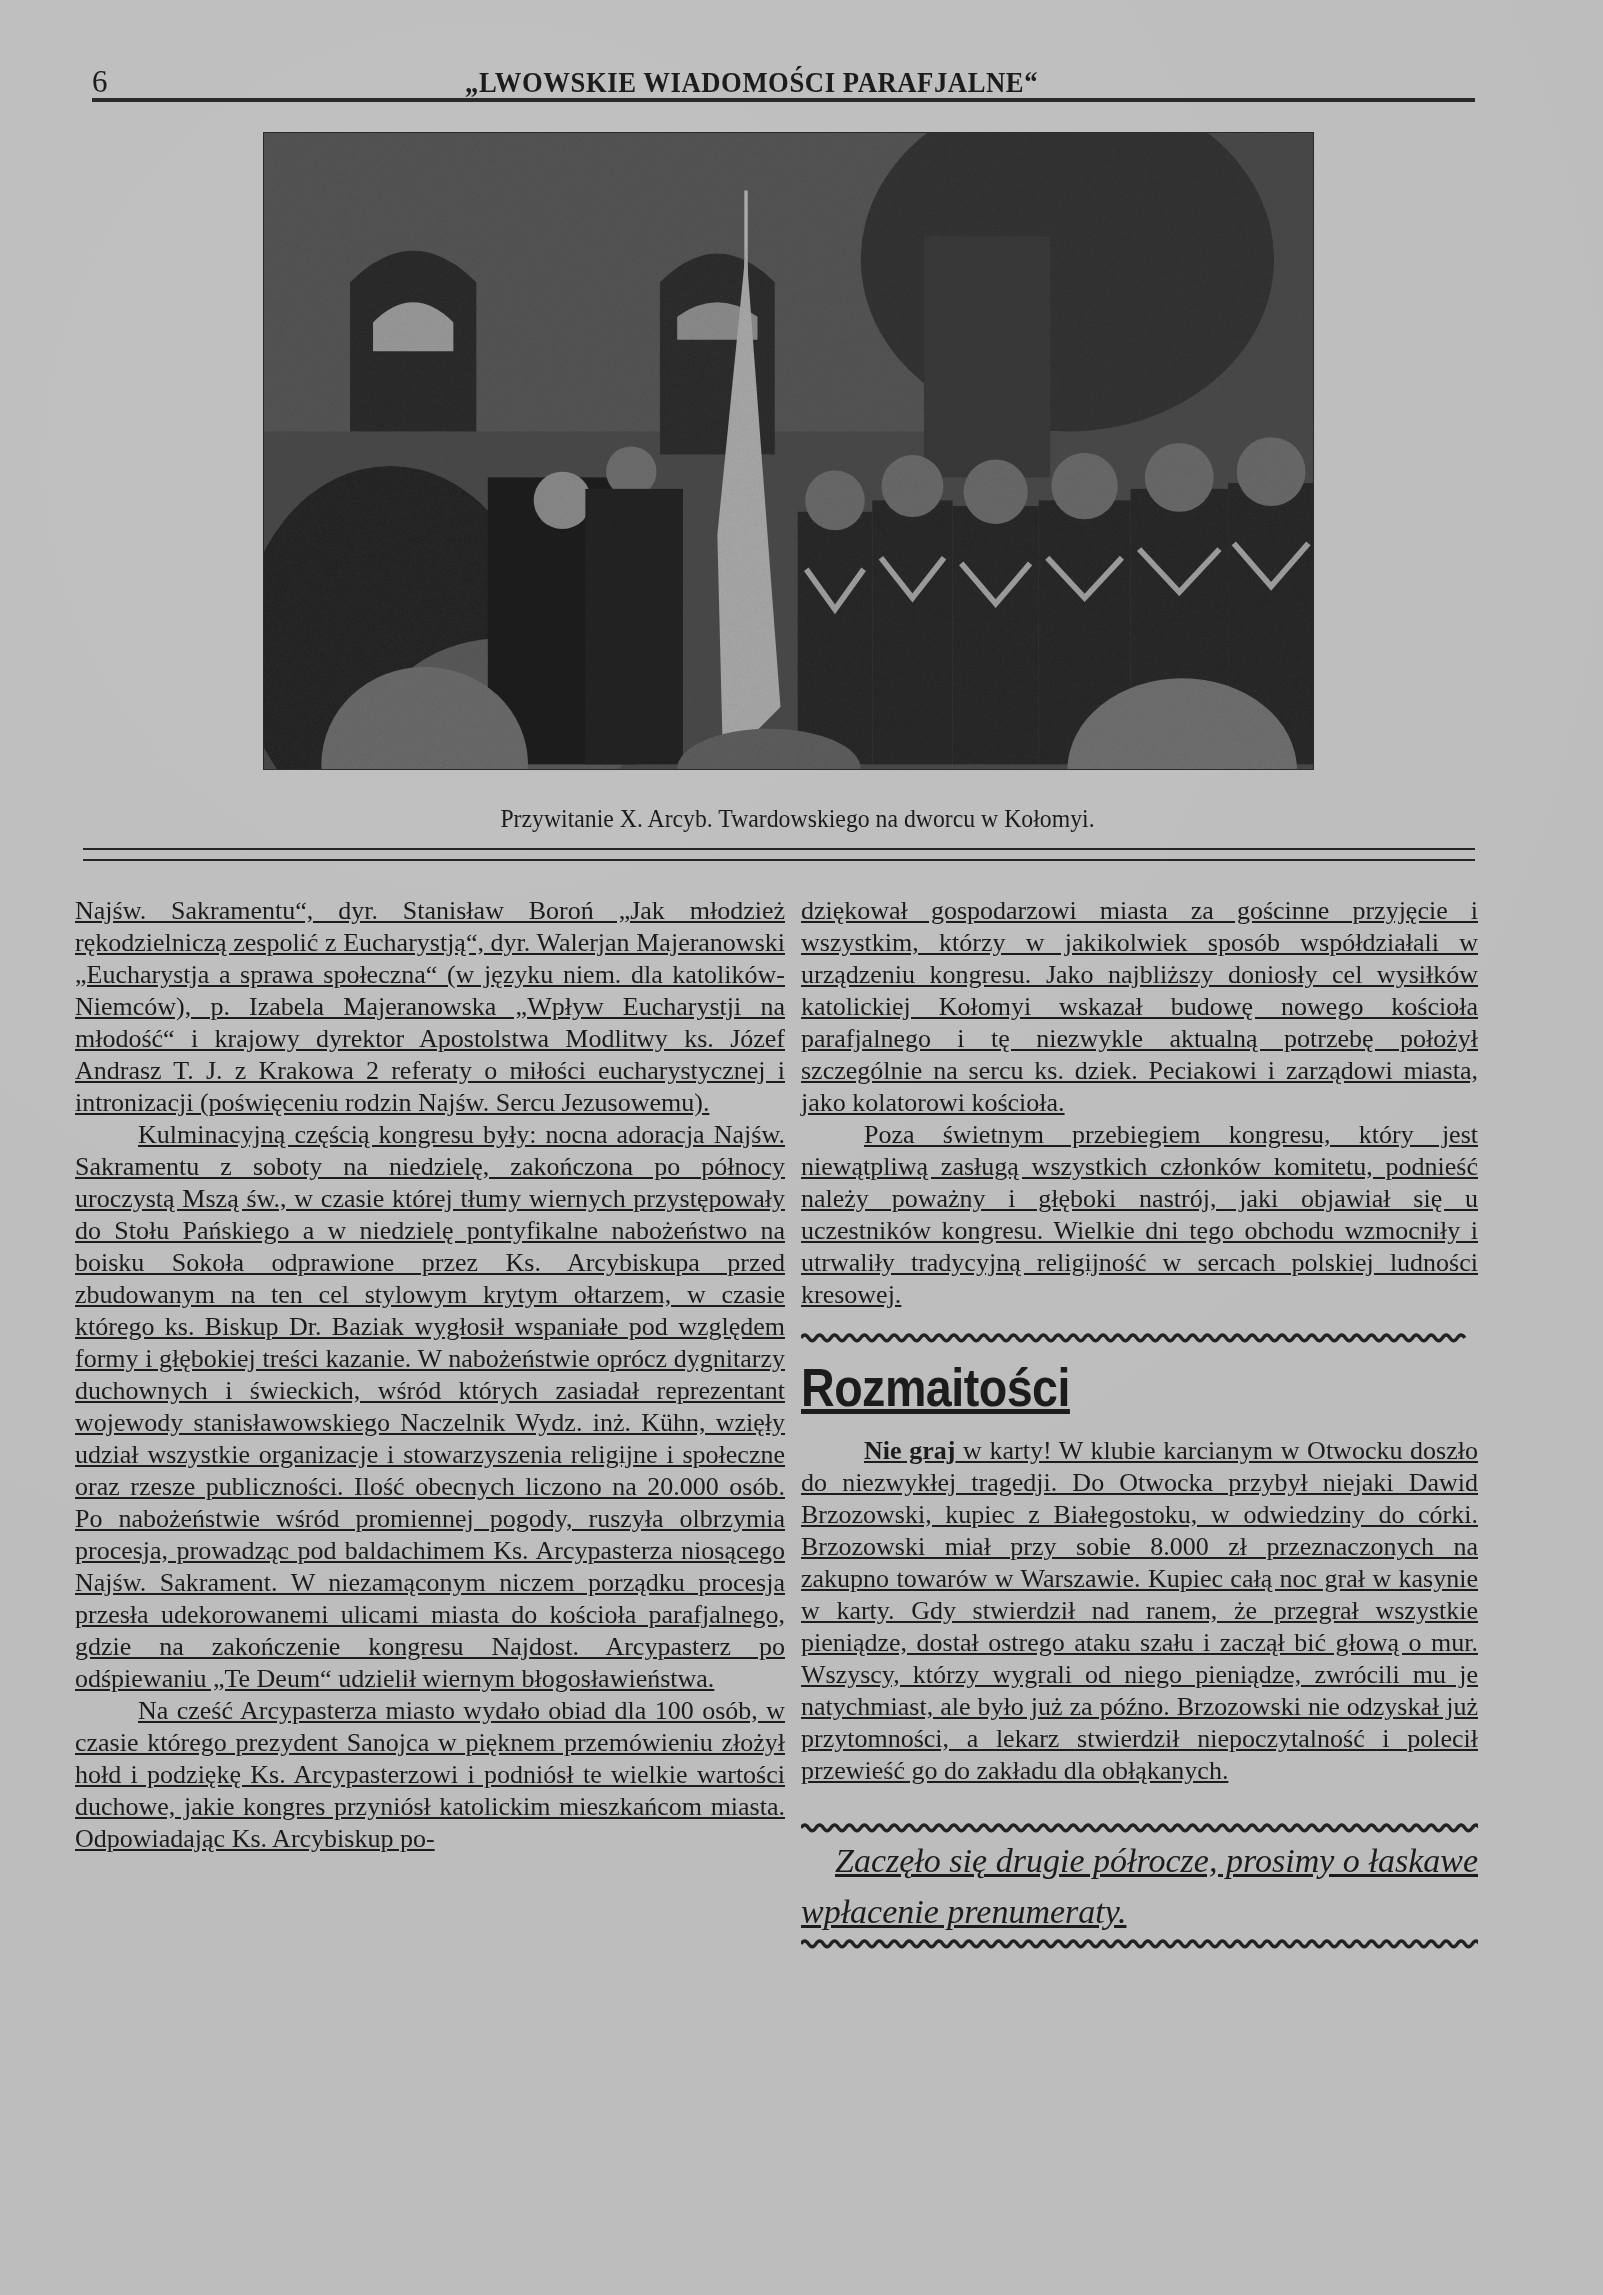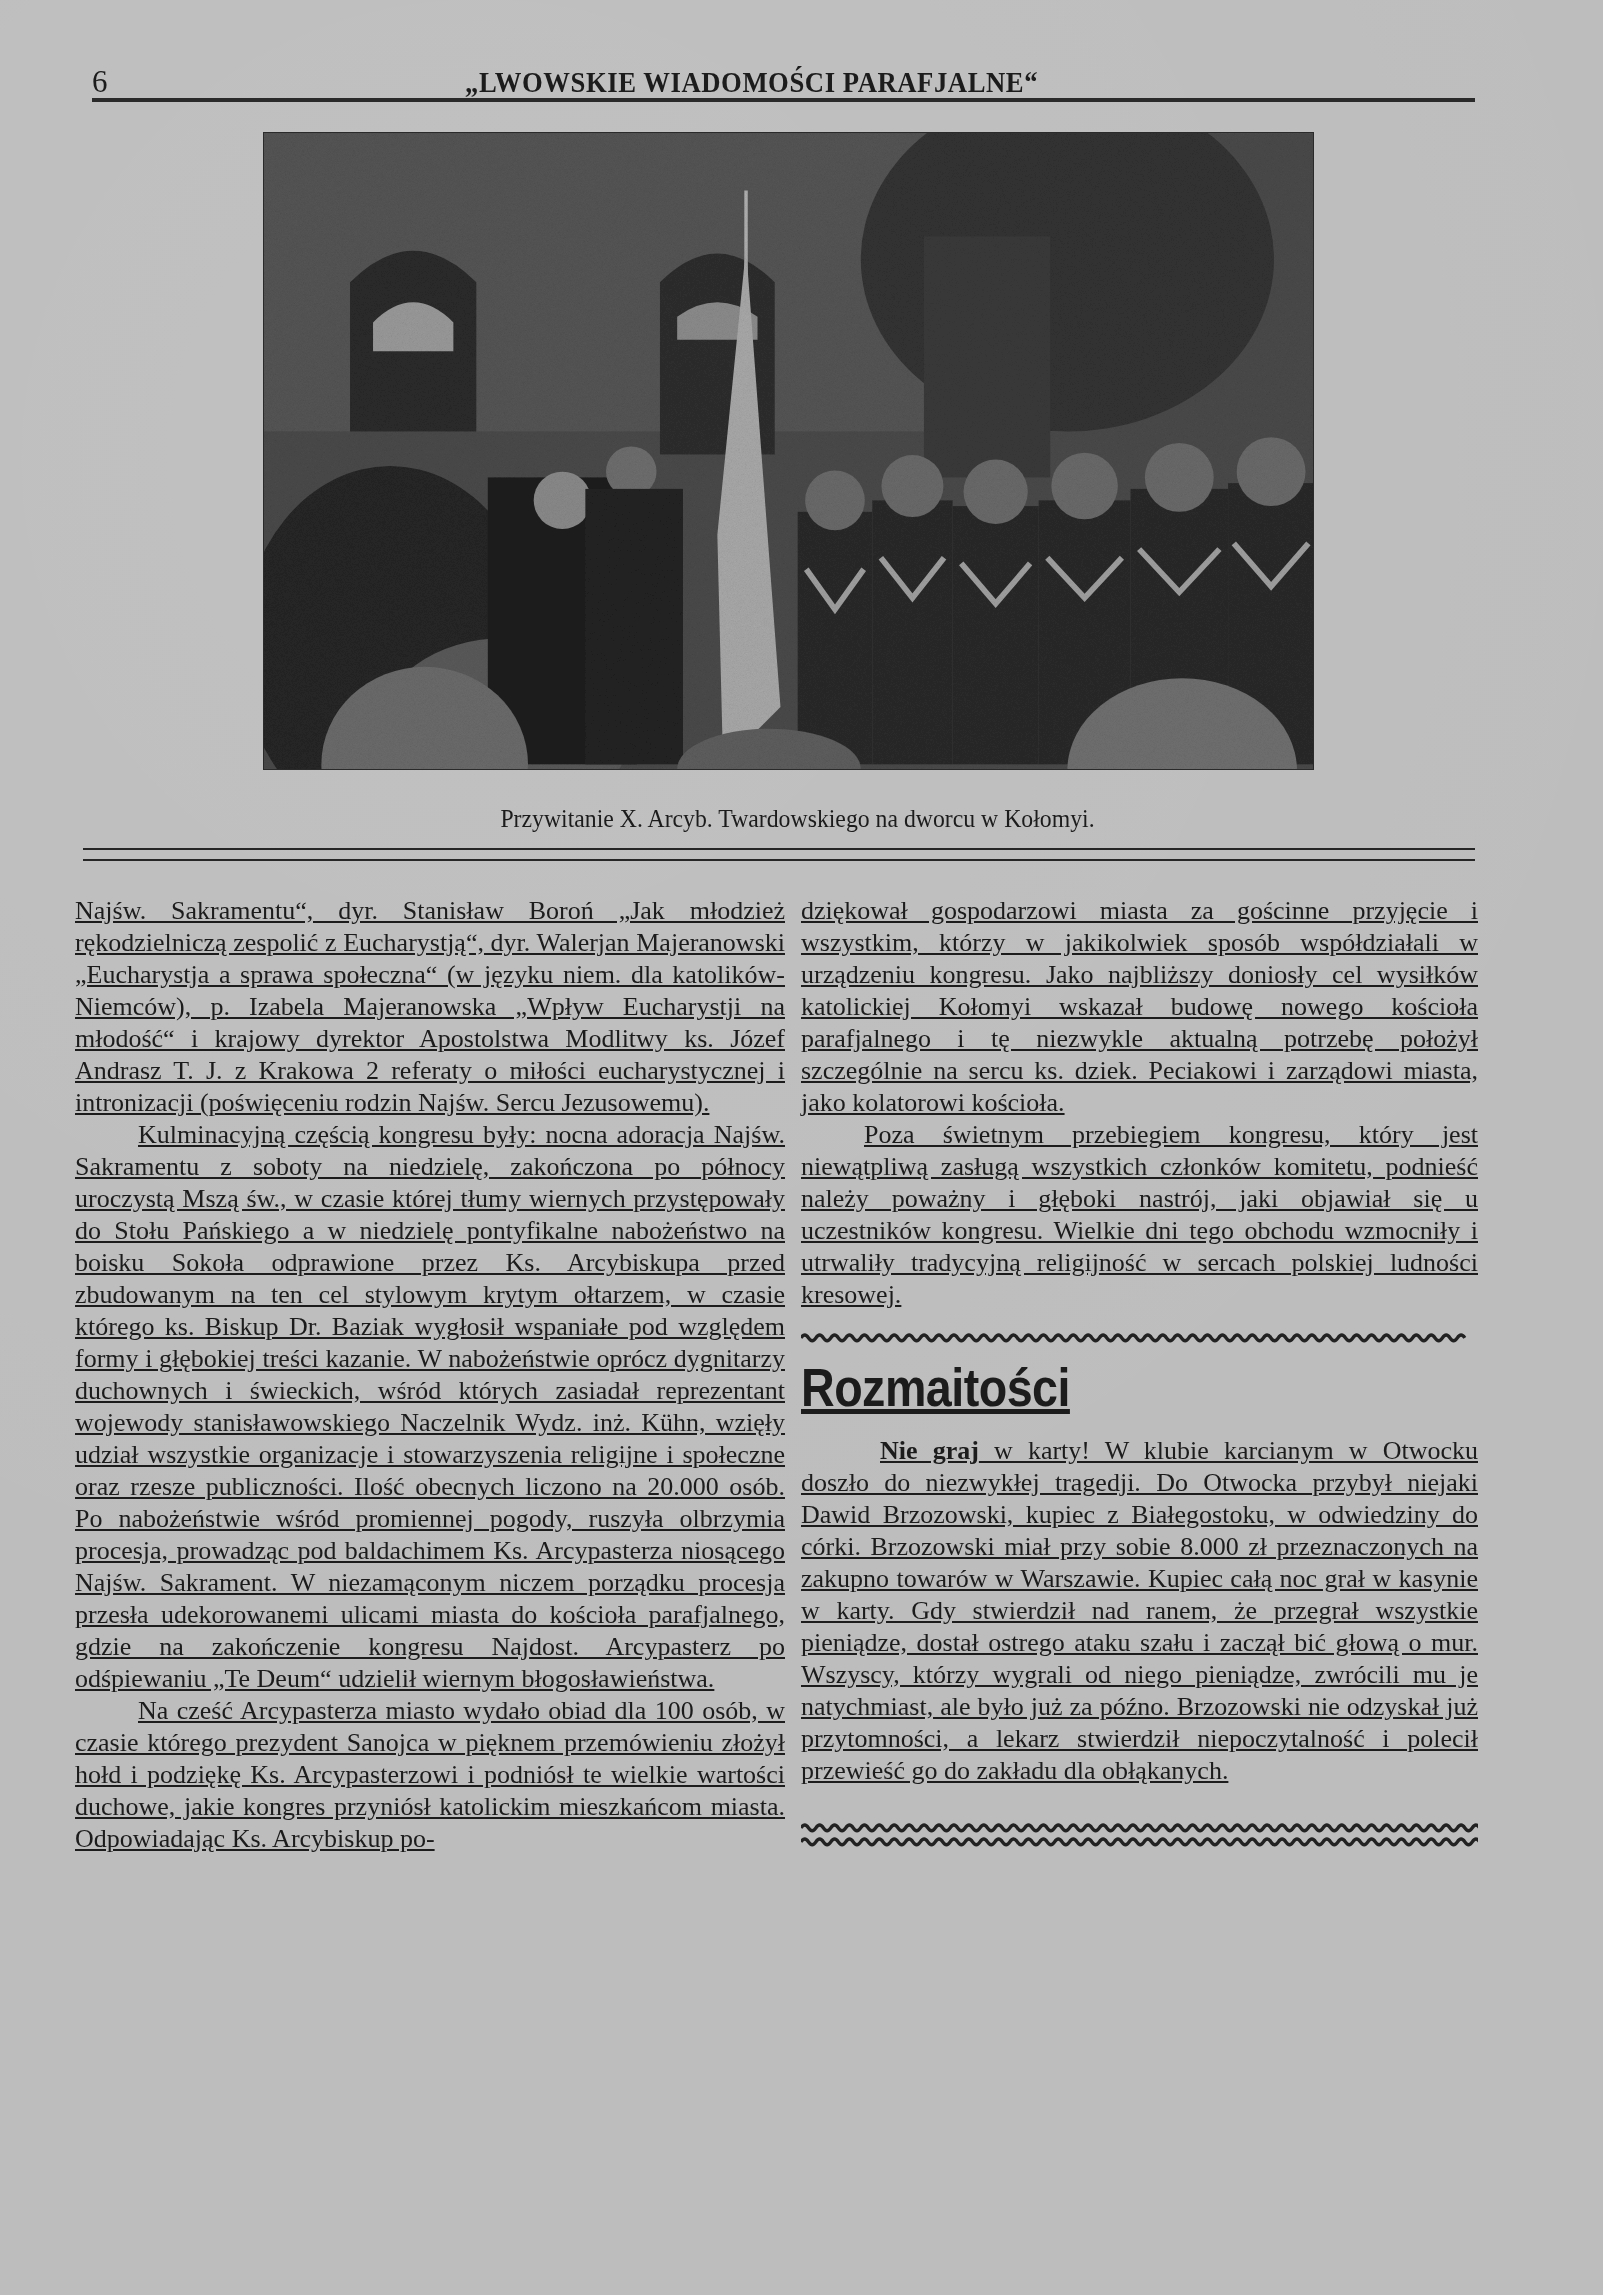--- a/index.html
+++ b/index.html
@@ -62,21 +62,21 @@
   .wavy {
     display: block; height: 13.8px; margin: 0;
   }
   .section-heading {
     font-family: "Liberation Sans", "DejaVu Sans", sans-serif;
     font-weight: bold; font-size: 53px; line-height: 63px;
     margin: 11.5px 0 16px 0; letter-spacing: -0.6px;
     transform: scaleX(0.88); transform-origin: left center;
     text-align: left;
   }
-  .lead { font-weight: bold; margin-left: 16px; }
+  .lead { font-weight: bold; }
   .notice {
     font-style: italic; font-size: 34px; line-height: 51px;
     text-indent: 34px; margin: 17px 0 19.5px 0; text-align: justify;
   }
 </style>
 </head>
 <body>
 
 <div class="page">
 
@@ -172,20 +172,21 @@
     </svg>
 
     <div class="section-heading">Rozmaitości</div>
 
     <p class="indent"><span class="lead">Nie graj</span><span> w karty! W klubie karcianym w Otwocku doszło do niezwykłej tragedji. Do Otwocka przybył niejaki Dawid Brzozowski, kupiec z Białegostoku, w odwiedziny do córki. Brzozowski miał przy sobie 8.000 zł przeznaczonych na zakupno towarów w Warszawie. Kupiec całą noc grał w kasynie w karty. Gdy stwierdził nad ranem, że przegrał wszystkie pieniądze, dostał ostrego ataku szału i zaczął bić głową o mur. Wszyscy, którzy wygrali od niego pieniądze, zwrócili mu je natychmiast, ale było już za późno. Brzozowski nie odzyskał już przytomności, a lekarz stwierdził niepoczytalność i polecił przewieść go do zakładu dla obłąkanych.</span></p>
 
     <svg class="wavy" width="677" height="13.8" viewBox="0 0 1180 24" style="margin-top:34px">
       <path d="M0 12 q6.5 -10 13 0 t13 0 t13 0 t13 0 t13 0 t13 0 t13 0 t13 0 t13 0 t13 0 t13 0 t13 0 t13 0 t13 0 t13 0 t13 0 t13 0 t13 0 t13 0 t13 0 t13 0 t13 0 t13 0 t13 0 t13 0 t13 0 t13 0 t13 0 t13 0 t13 0 t13 0 t13 0 t13 0 t13 0 t13 0 t13 0 t13 0 t13 0 t13 0 t13 0 t13 0 t13 0 t13 0 t13 0 t13 0 t13 0 t13 0 t13 0 t13 0 t13 0 t13 0 t13 0 t13 0 t13 0 t13 0 t13 0 t13 0 t13 0 t13 0 t13 0 t13 0 t13 0 t13 0 t13 0 t13 0 t13 0 t13 0 t13 0 t13 0 t13 0 t13 0 t13 0 t13 0 t13 0 t13 0 t13 0 t13 0 t13 0 t13 0 t13 0 t13 0 t13 0 t13 0 t13 0 t13 0 t13 0 t13 0 t13 0 t13 0 t13 0 t13 0 t13 0 t13 0" stroke="#222" stroke-width="6" fill="none"></path>
     </svg>
 
+    <p class="notice">Zaczęło się drugie półrocze, prosimy o łaskawe wpłacenie prenumeraty.</p>
 
     <svg class="wavy" width="677" height="13.8" viewBox="0 0 1180 24">
       <path d="M0 12 q6.5 -10 13 0 t13 0 t13 0 t13 0 t13 0 t13 0 t13 0 t13 0 t13 0 t13 0 t13 0 t13 0 t13 0 t13 0 t13 0 t13 0 t13 0 t13 0 t13 0 t13 0 t13 0 t13 0 t13 0 t13 0 t13 0 t13 0 t13 0 t13 0 t13 0 t13 0 t13 0 t13 0 t13 0 t13 0 t13 0 t13 0 t13 0 t13 0 t13 0 t13 0 t13 0 t13 0 t13 0 t13 0 t13 0 t13 0 t13 0 t13 0 t13 0 t13 0 t13 0 t13 0 t13 0 t13 0 t13 0 t13 0 t13 0 t13 0 t13 0 t13 0 t13 0 t13 0 t13 0 t13 0 t13 0 t13 0 t13 0 t13 0 t13 0 t13 0 t13 0 t13 0 t13 0 t13 0 t13 0 t13 0 t13 0 t13 0 t13 0 t13 0 t13 0 t13 0 t13 0 t13 0 t13 0 t13 0 t13 0 t13 0 t13 0 t13 0 t13 0 t13 0 t13 0 t13 0 t13 0 t13 0" stroke="#222" stroke-width="6" fill="none"></path>
     </svg>
   </div>
 
 </div>
 
 
 </body></html>

